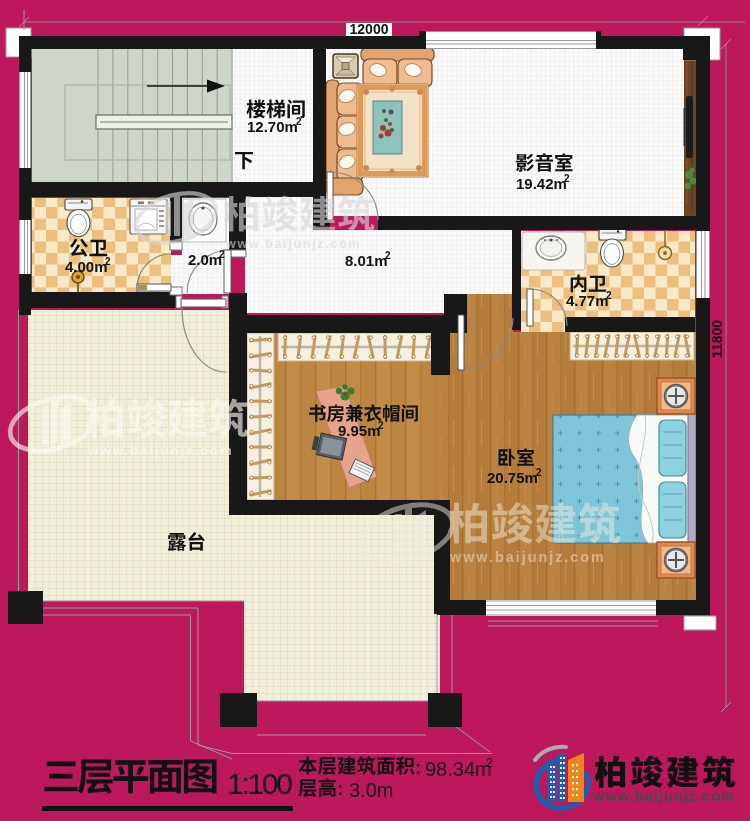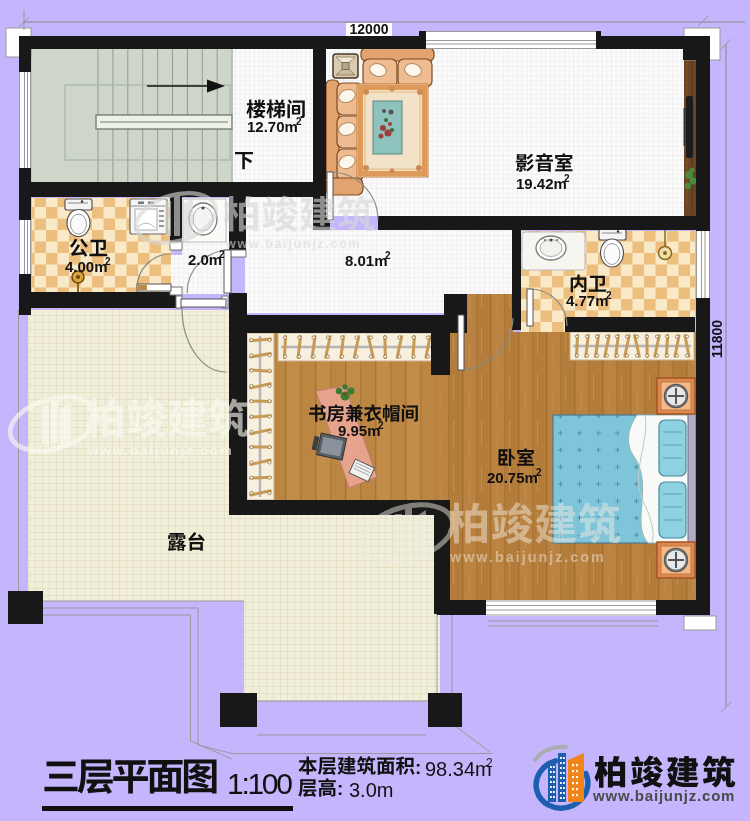--- a/index.html
+++ b/index.html
@@ -1,14 +1,14 @@
 <!DOCTYPE html>
 <html><head><meta charset="utf-8"><style>
 html,body{margin:0;padding:0;background:#fff;}
-#plan{position:relative;width:750px;height:821px;overflow:hidden;background:#c4b5fd;font-family:"Liberation Sans",sans-serif;}
+#plan{position:relative;width:750px;height:821px;overflow:hidden;background:#be185d;font-family:"Liberation Sans",sans-serif;}
 svg{position:absolute;left:0;top:0;}
 </style></head><body>
 <div id="plan">
 <svg width="750" height="821" viewBox="0 0 750 821">
 <defs>
 <pattern id="wgrid" width="4.7" height="4.7" patternUnits="userSpaceOnUse">
   <rect width="4.7" height="4.7" fill="#fbfbfc"></rect>
   <path d="M4.7 0H0V4.7" stroke="#e7e7ea" stroke-width="1" fill="none"></path>
 </pattern>
 <pattern id="tgrid" width="7" height="7" patternUnits="userSpaceOnUse">

